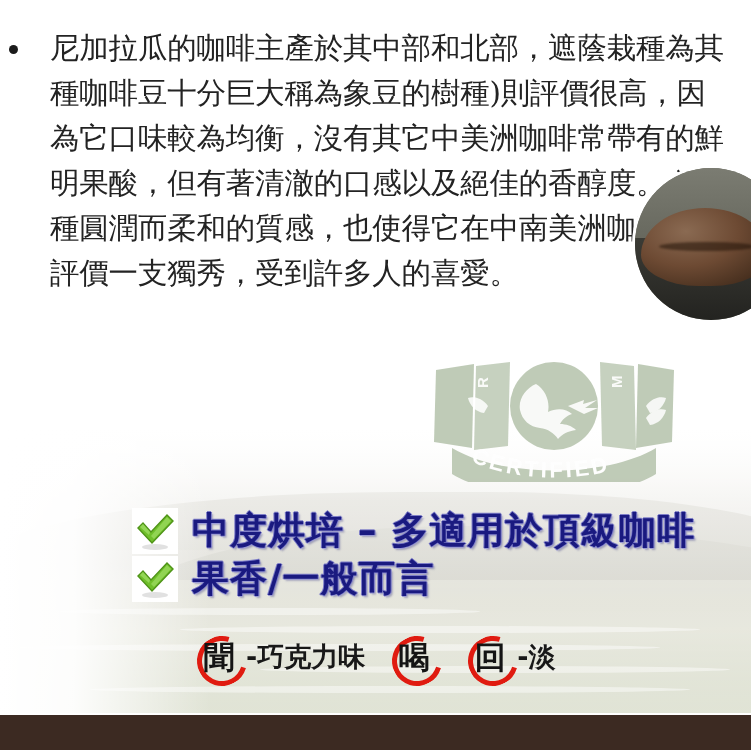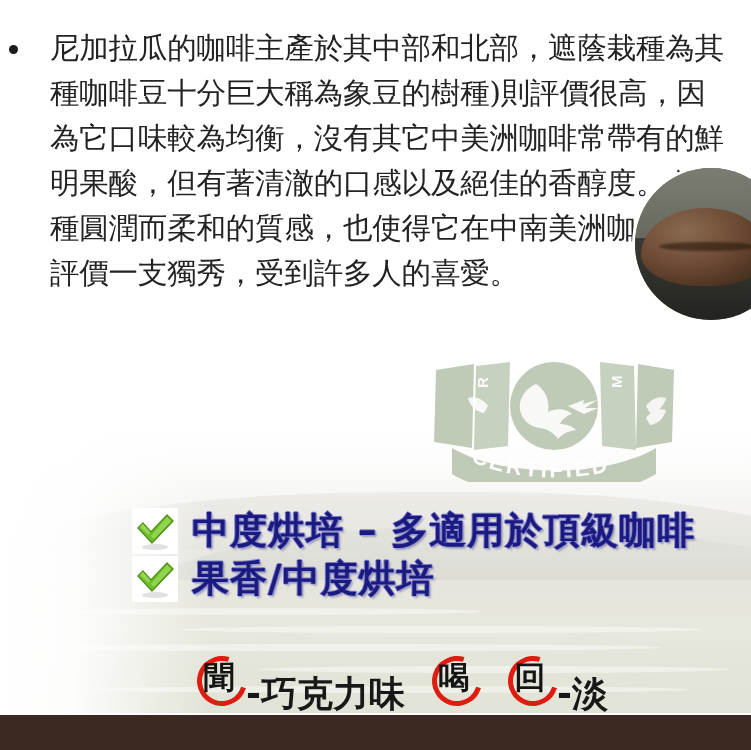--- a/index.html
+++ b/index.html
@@ -219,25 +219,24 @@
     width: 46px; height: 46px;
     line-height: 46px;
     text-align: center;
     font-family: "DejaVu Sans", "Liberation Sans", sans-serif;
     font-size: 31px;
     font-weight: bold;
     color: #141414;
   }
   .note-text {
     font-family: "DejaVu Sans", "Liberation Sans", sans-serif;
-    font-size: 36px;
+    font-size: 27px;
     font-weight: bold;
     color: #181818;
     letter-spacing: 0px;
-    margin-top: 36px;
   }
 
   
   .bottom-bar {
     position: absolute;
     left: 0;
     bottom: 0;
     width: 751px;
     height: 35px;
     background: #3c2a22;
@@ -334,21 +333,21 @@
   <div class="check-row r2">
     <div class="check-tile">
       <svg width="42" height="40" viewBox="0 0 42 40" xmlns="http://www.w3.org/2000/svg">
         <ellipse cx="21" cy="36" rx="13" ry="3" fill="#c9c9c9" opacity=".55"></ellipse>
         <path d="M4 17 L9 12 L17 21 L33 4 L39 10 L18 32 Z" fill="#6fbf2a"></path>
         <path d="M4 17 L9 12 L17 21 L33 4 L39 10 L18 32 Z" fill="none" stroke="#4f9418" stroke-width="1.4"></path>
         <path d="M6 16 L9 13 L16 21 L15 24 Z" fill="#9ad95e" opacity=".85"></path>
         <path d="M33 6 L37 10 L20 28 L17 25 Z" fill="#9ad95e" opacity=".8"></path>
       </svg>
     </div>
-    <span class="check-text">果香/中度烘培</span>
+    <span class="check-text">果香/一般而言</span>
   </div>
 
   <div class="notes-row">
     <div class="note">
       <span class="note-mark">
         <span class="ring"></span>
         <span class="glyph">聞</span>
       </span>
       <span class="note-text">-巧克力味</span>
     </div>

